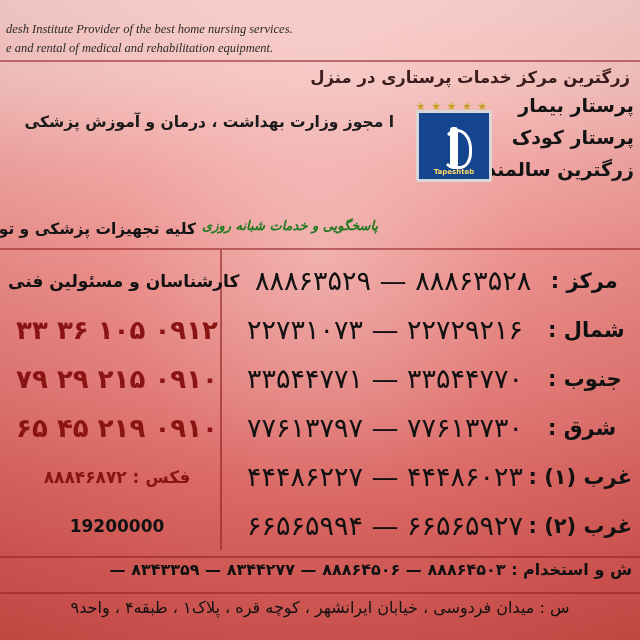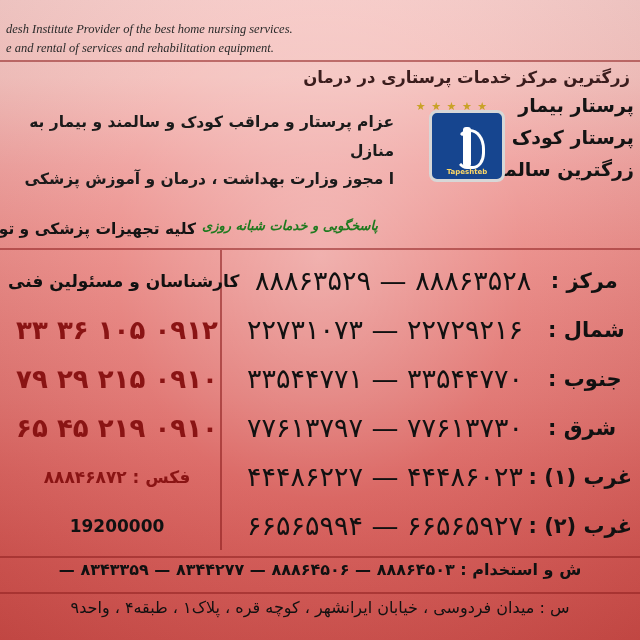--- a/index.html
+++ b/index.html
@@ -111,26 +111,26 @@
     left: 0;
     width: 96px;
     text-align: center;
     font-size: 11px;
     color: #c9a227;
     letter-spacing: 1px;
   }
   .badge .shield {
     position: absolute;
     top: 10px;
-    left: 25px;
+    left: 12px;
     width: 70px;
     height: 66px;
     background: #16458f;
     border: 3px solid #d7d7d7;
-    border-radius: 8px;
+    border-radius: 2px;
   }
   .badge .rod {
     position: absolute;
     top: 14px;
     left: 31px;
     width: 8px;
     height: 40px;
     background: #ffffff;
     border-radius: 3px;
   }
@@ -264,21 +264,20 @@
     font-size: 17px;
     color: #8a1414;
   }
 
   
   .hire {
     position: absolute;
     top: 560px;
     right: 8px;
     width: 624px;
-    text-align: center;
     font-size: 16px;
     font-weight: bold;
     color: #111;
     white-space: nowrap;
   }
   .addr {
     position: absolute;
     top: 598px;
     right: 8px;
     width: 624px;
@@ -289,44 +288,43 @@
     white-space: nowrap;
   }
 </style>
 </head>
 <body>
 
 <div class="poster">
 
   <div class="top-english">
     <div>desh Institute Provider of the best home nursing services.</div>
-    <div>e and rental of services and rehabilitation equipment.</div>
-  </div>
-
-  <div class="subtitle">زرگترین مرکز خدمات پرستاری در درمان</div>
+    <div>e and rental of medical and rehabilitation equipment.</div>
+  </div>
+
+  <div class="subtitle">زرگترین مرکز خدمات پرستاری در منزل</div>
 
   <div class="rule r1"></div>
 
   <div class="services">
     <div>پرستار بیمار</div>
     <div>پرستار کودک</div>
     <div>زرگترین سالمند</div>
   </div>
 
   <div class="badge">
     <div class="stars">★ ★ ★ ★ ★</div>
     <div class="shield">
       <div class="snake"></div>
       <div class="rod"></div>
       <div class="brandmini">Tapeshteb</div>
     </div>
   </div>
 
   <div class="para">
-    <div>عزام پرستار و مراقب کودک و سالمند و بیمار به منازل</div>
     <div>ا مجوز وزارت بهداشت ، درمان و آموزش پزشکی</div>
   </div>
 
   <div class="green-line">پاسخگویی و خدمات شبانه روزی</div>
   <div class="equip-line">کلیه تجهیزات پزشکی و توانبخشی</div>
 
   <div class="rule r2"></div>
   <div class="vrule"></div>
 
   <div class="phones">

